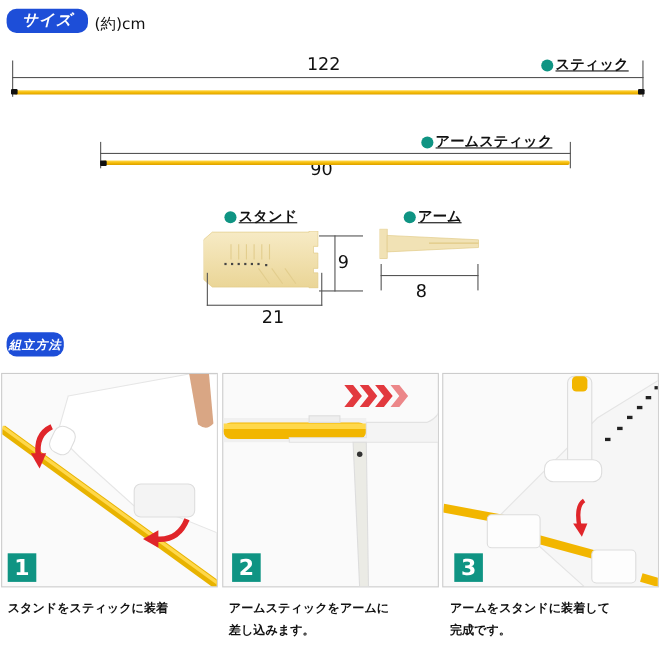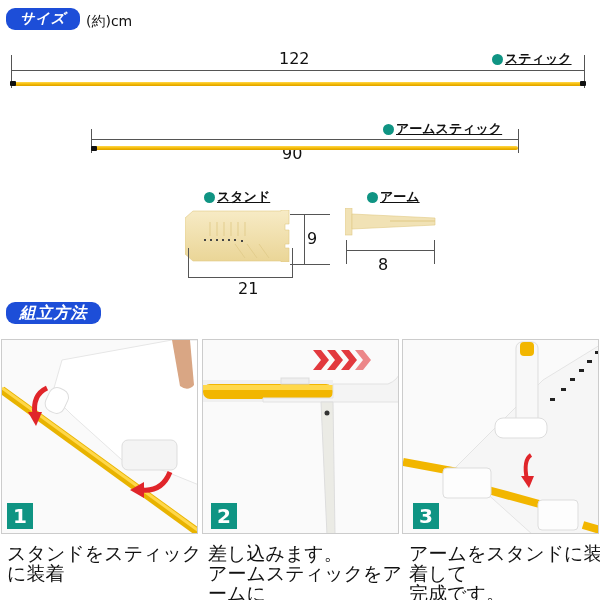--- a/index.html
+++ b/index.html
@@ -15,26 +15,26 @@
     .dimline-h { height:1px; background:#555; }
     .dimline-v { width:1px; background:#555; }
 
     .stick { height:4px; border-radius:2px; background:linear-gradient(#ffd84a,#f2b600 60%,#d9a000); }
     .cap { width:6px; height:5px; background:#111; border-radius:1px; }
 
     .num { font-size:16px; color:#111; }
     .label { font-size:13px; font-weight:bold; color:#111; display:flex; align-items:center; white-space:nowrap;text-decoration:underline; }
     .dot { display:inline-block; width:11px; height:11px; border-radius:50%; background:#0f9483; margin-right:2px; }
 
-    .pill-assy { left:6px; top:302px; width:95px; height:22px; font-size:16px; }
+    .pill-assy { left:6px; top:302px; width:52px; height:22px; font-size:11px; }
 
     .step { border:1px solid #cccccc; background:#fafafa; overflow:hidden; }
     .badge { width:26px; height:26px; background:#0f9483; color:#fff; font-weight:bold; font-size:20px;
              display:flex; align-items:center; justify-content:center; }
-    .caption { font-size:19px; font-weight:normal; line-height:20px; color:#111; }
+    .caption { font-size:11px; font-weight:bold; line-height:20px; color:#111; }
   </style>
 </head>
 <body>
 
 <div class="abs pill pill-size">サイズ</div>
 <div class="abs unit">(約)cm</div>
 
 <div>
   <div class="abs dimline-v" style="left:11px; top:55px; height:33px;"></div>
   <div class="abs dimline-v" style="left:584px; top:55px; height:33px;"></div>
@@ -183,19 +183,19 @@
     <path d="M128 115 Q120 120 124 140" fill="none" stroke="#e0252a" stroke-width="4"></path>
     <polygon points="118,136 131,136 126,148" fill="#e0252a"></polygon>
   </svg>
   <div class="abs badge" style="left:10px; top:163px;">3</div>
 </div>
 
 <div class="abs caption" style="left:7px; top:543px; width:195px;">
   <div>スタンドをスティックに装着</div>
 </div>
 <div class="abs caption" style="left:208px; top:543px; width:195px;">
+  <div>アームスティックをアームに</div>
   <div>差し込みます。</div>
-  <div>アームスティックをアームに</div>
 </div>
 <div class="abs caption" style="left:409px; top:543px; width:195px;">
   <div>アームをスタンドに装着して</div>
   <div>完成です。</div>
 </div>
 
 </body></html>

